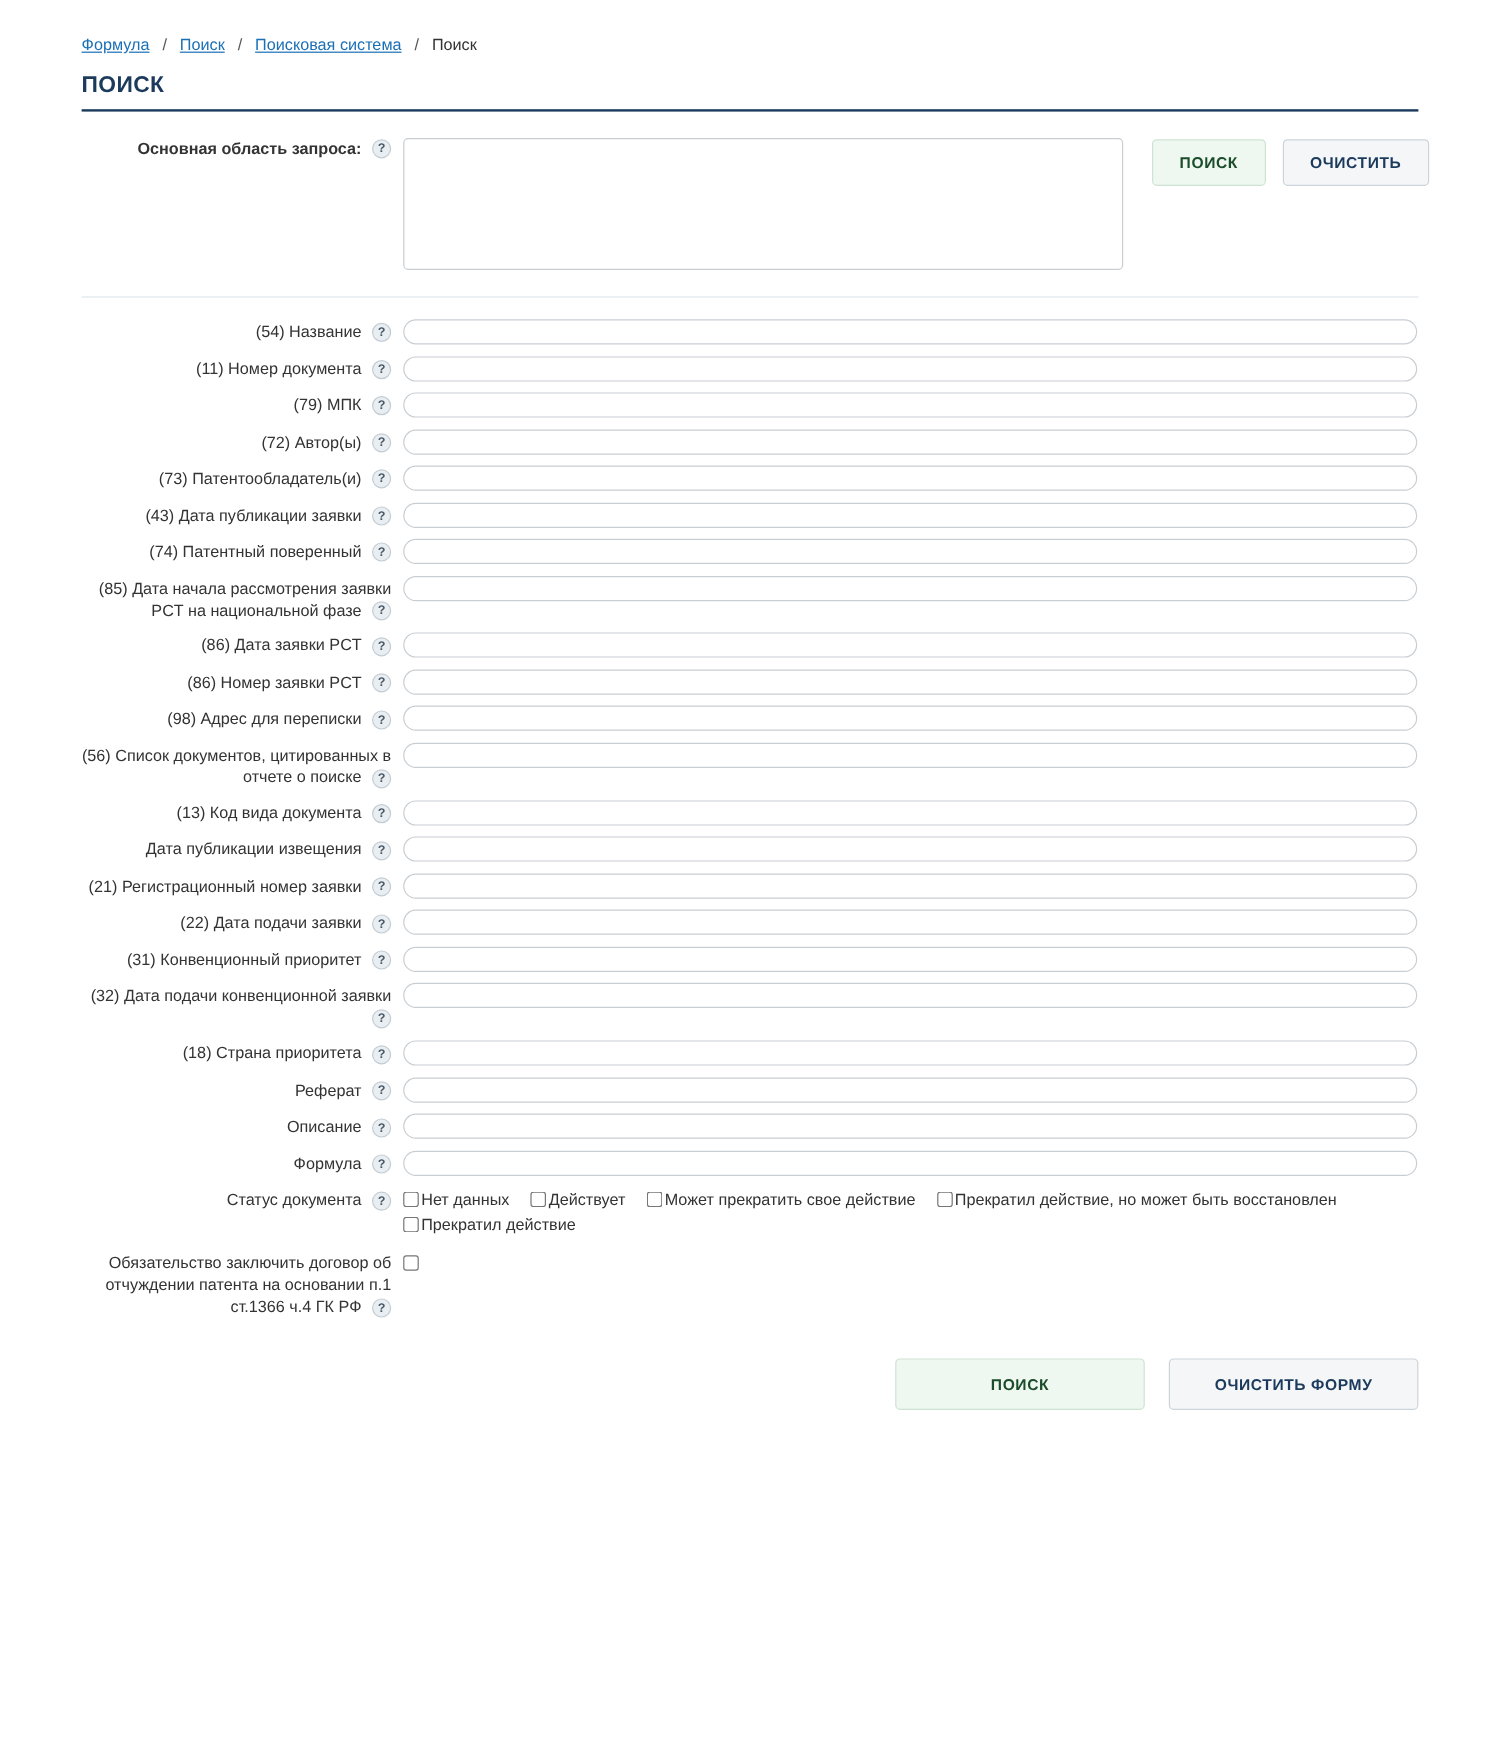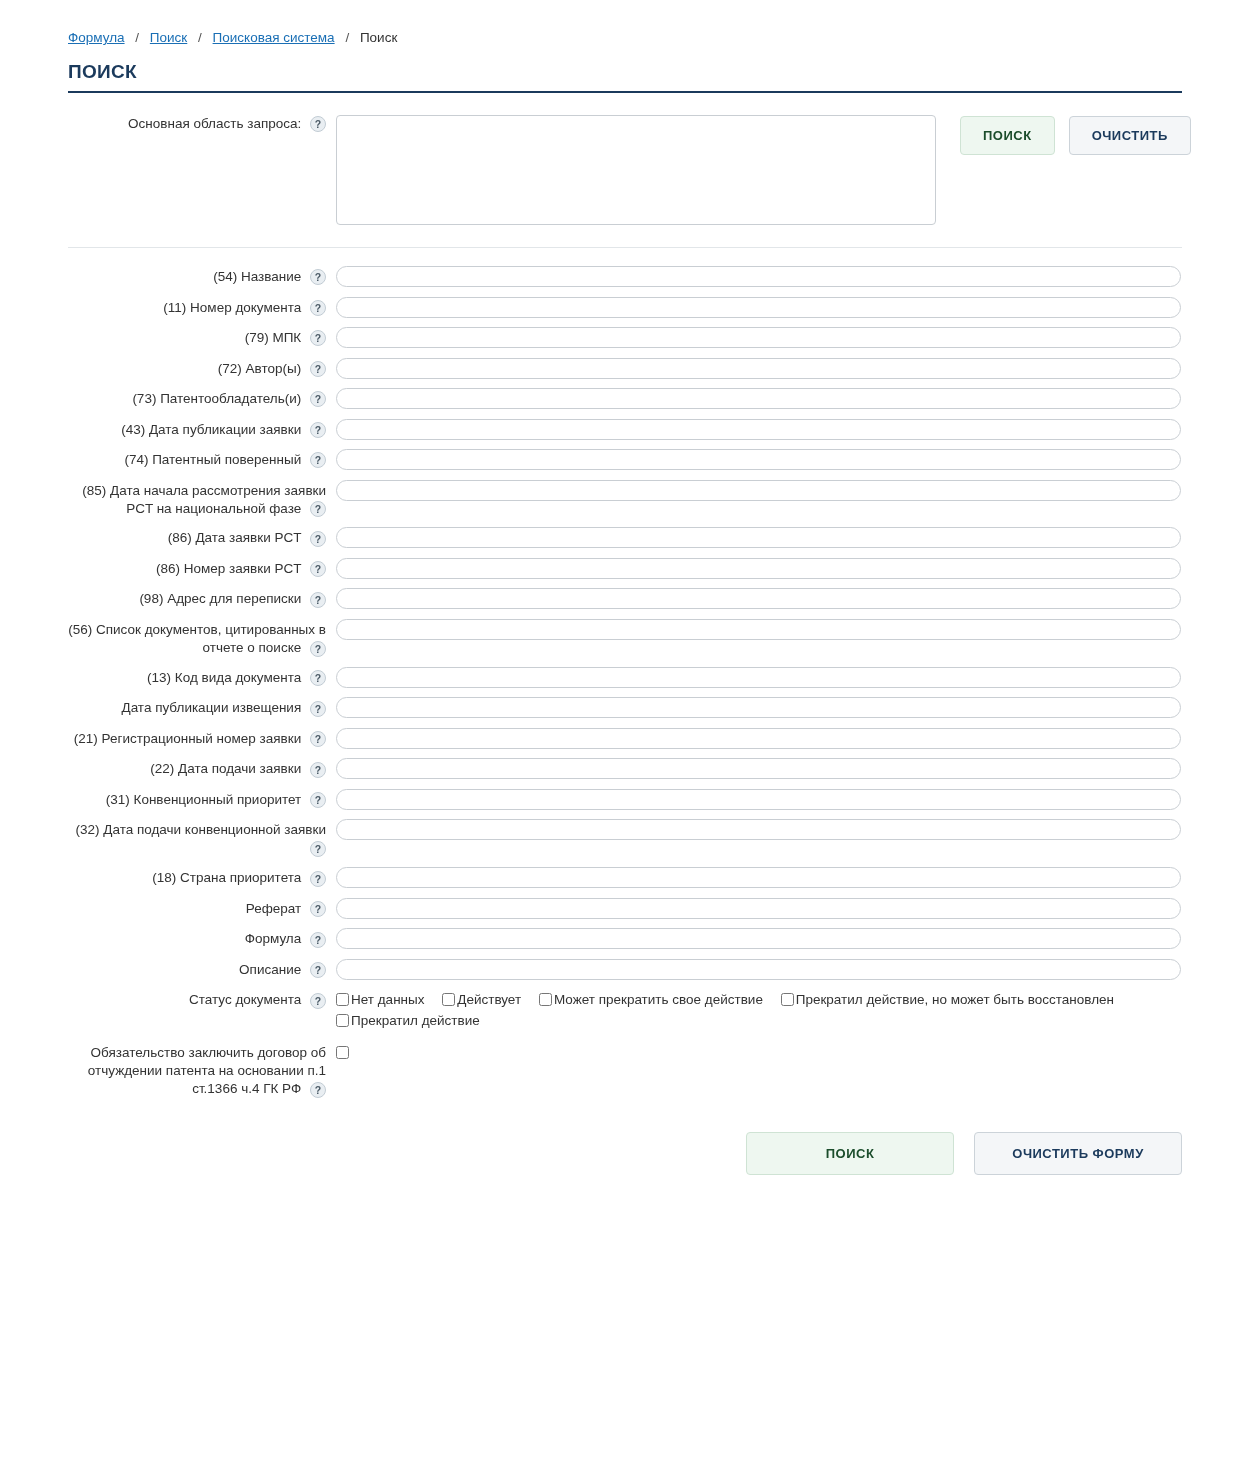--- a/index.html
+++ b/index.html
@@ -60,21 +60,21 @@
     width: 268px;
     flex: 0 0 268px;
     text-align: right;
     padding-right: 10px;
     line-height: 1.35;
   }
   .label-col .lbl {
     font-size: 13.5px;
     color: #333;
   }
-  .main-row .label-col .lbl { font-weight: normal; }
+  .main-row .label-col .lbl { font-weight: bold; }
 
   .help {
     display: inline-block;
     width: 16px;
     height: 16px;
     line-height: 15px;
     text-align: center;
     border-radius: 50%;
     background: #e9eef2;
     border: 1px solid #c2ccd4;
@@ -423,31 +423,31 @@
       <span class="lbl">Реферат</span>
       <span class="help">?</span>
     </div>
     <div class="field-col">
       <input class="text-field" type="text" value="" style="">
     </div>
   </div>
 
   <div class="row">
     <div class="label-col">
+      <span class="lbl">Описание</span>
+      <span class="help">?</span>
+    </div>
+    <div class="field-col">
+      <input class="text-field" type="text" value="" style="">
+    </div>
+  </div>
+
+  <div class="row">
+    <div class="label-col">
       <span class="lbl">Формула</span>
-      <span class="help">?</span>
-    </div>
-    <div class="field-col">
-      <input class="text-field" type="text" value="" style="">
-    </div>
-  </div>
-
-  <div class="row">
-    <div class="label-col">
-      <span class="lbl">Описание</span>
       <span class="help">?</span>
     </div>
     <div class="field-col">
       <input class="text-field" type="text" value="" style="">
     </div>
   </div>
 
   <div class="row">
     <div class="label-col">
       <span class="lbl">Статус документа</span>

